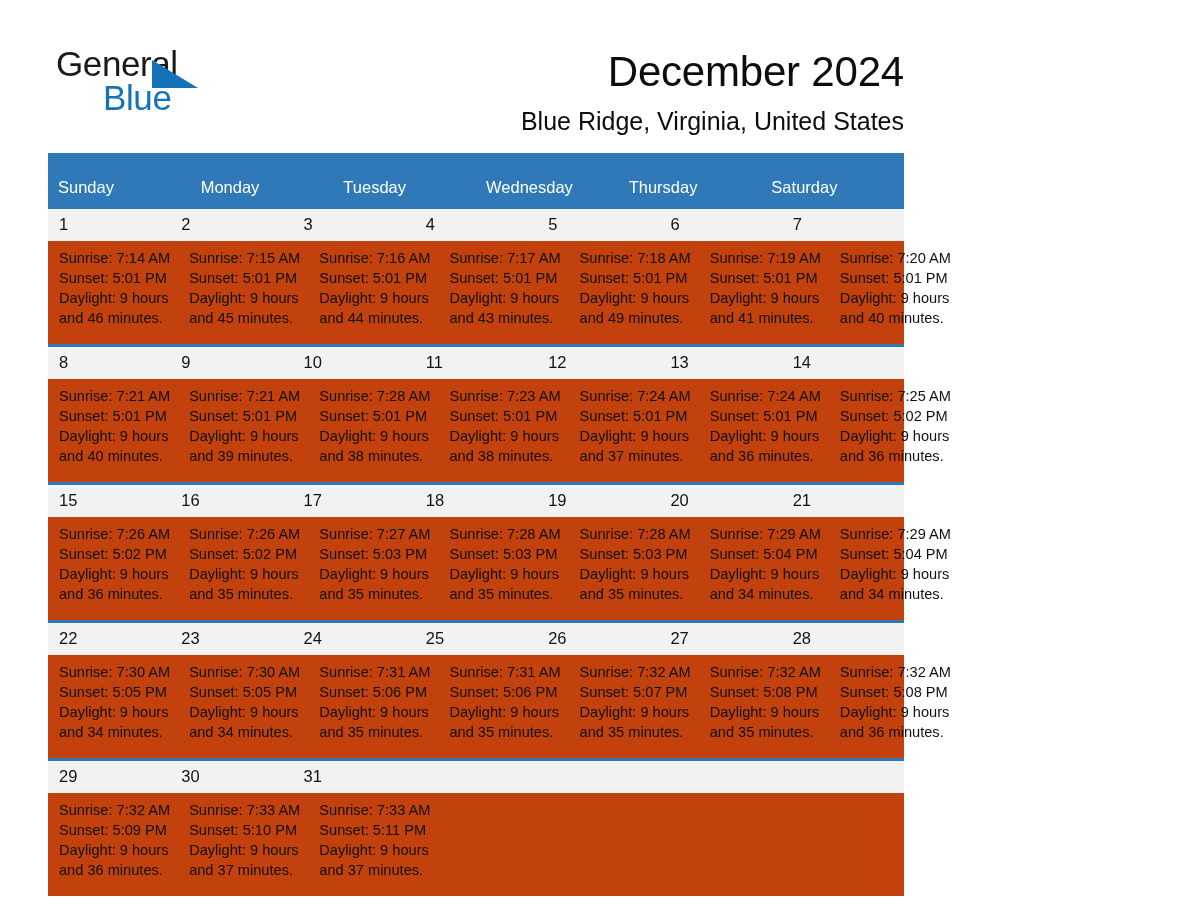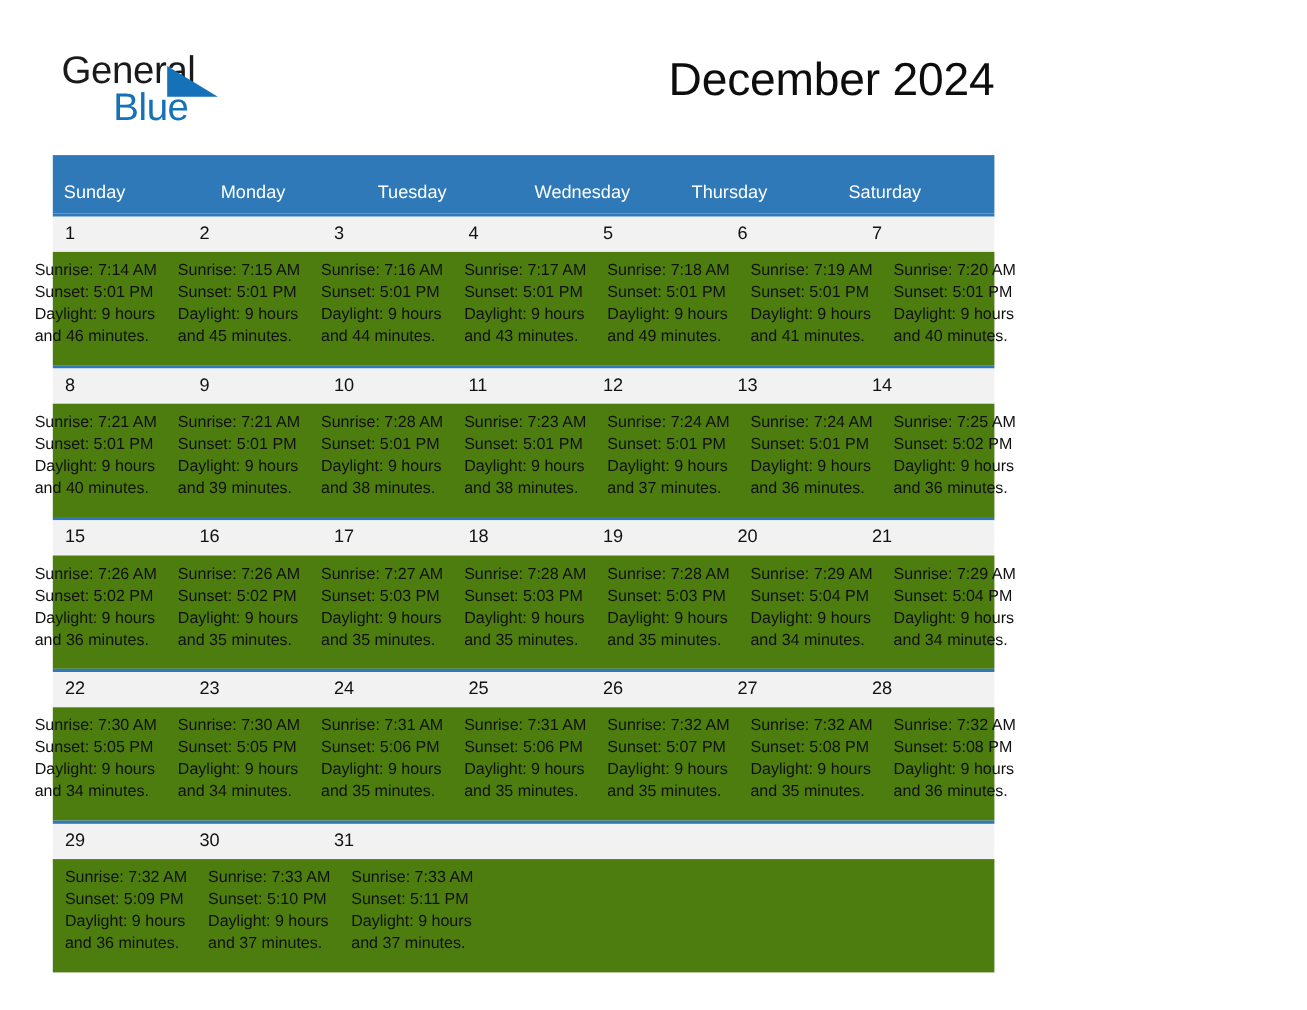--- a/index.html
+++ b/index.html
@@ -116,23 +116,22 @@
   .daynum-cell {
     flex: 1 1 0;
     font-size: 16.5px;
     color: #121212;
     padding: 6px 0 7px 11px;
     box-sizing: border-box;
     min-height: 16px;
   }
   .detail-band {
     display: flex;
-    background: #4d7c0f;
+    background: #c2410c;
     min-height: 103px;
-    justify-content: center;
   }
   .detail-cell {
     flex: 1 1 0;
     padding: 7px 8px 0 11px;
     box-sizing: border-box;
   }
   .detail-line {
     font-size: 14.6px;
     line-height: 20px;
     color: #111111;
@@ -147,20 +146,21 @@
   <div class="header">
 
     <div class="brand">
       <span class="brand-general">General</span>
       <span class="brand-triangle"></span>
       <span class="brand-blue">Blue</span>
     </div>
 
     <div class="titles">
       <div class="month-title">December 2024</div>
+      <div class="location-title">Blue Ridge, Virginia, United States</div>
     </div>
 
   </div>
 
   <div class="calendar">
 
     <div class="weekday-row">
       <div class="weekday-cell">Sunday</div>
       <div class="weekday-cell">Monday</div>
       <div class="weekday-cell">Tuesday</div>

